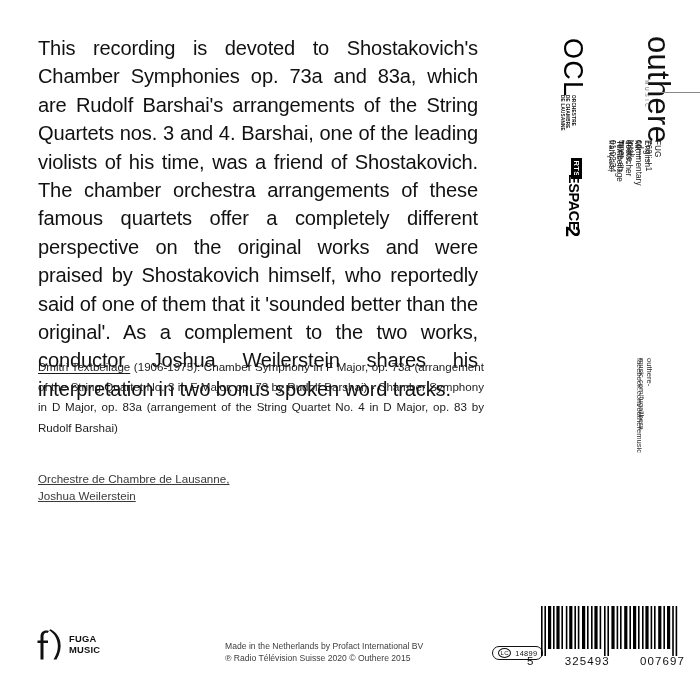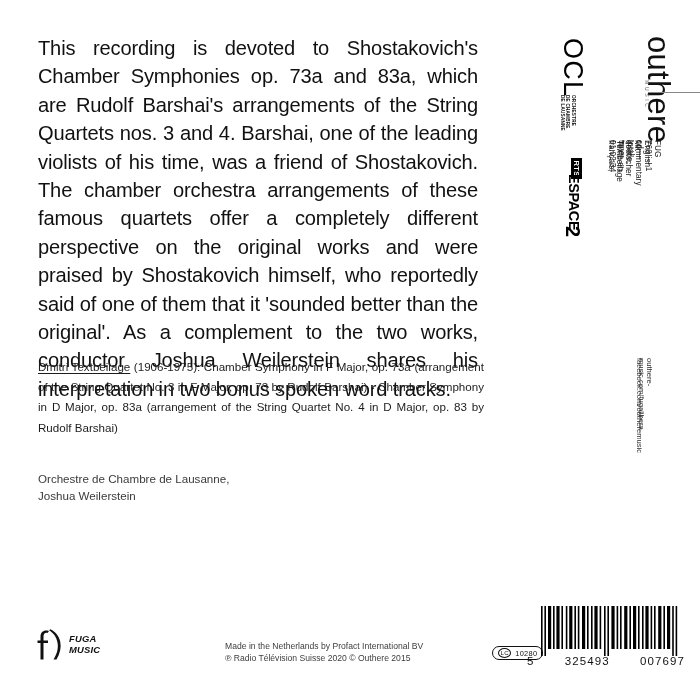--- a/index.html
+++ b/index.html
@@ -40,20 +40,21 @@
   }
   .works .composer { text-decoration: underline; text-underline-offset: 2px; }
 
   .performers {
     position: absolute;
     left: 38px; top: 470px;
     width: 360px;
     font-size: 11.6px;
     line-height: 17px;
     color: #3a3a3a;
+    text-decoration: underline;
   }
 
   
   #ocl-logo {
     position: absolute;
     left: 562px; top: 38px;
     width: 52px; height: 112px;
   }
   #ocl-logo .ocl-main {
     position: absolute;
@@ -170,21 +171,21 @@
     color: #2a2a2a;
     line-height: 8px;
   }
   #vurls .u1 { left: 19px; top: 0; }
   #vurls .u2 { left: 9px; top: 0; }
 
   
   #fuga-logo {
     position: absolute;
     left: 36px; top: 628px;
-    display: flex; align-items: center; gap: 7px; font-style: italic;
+    display: flex; align-items: center; gap: 7px;
   }
   #fuga-logo .mark { width: 26px; height: 34px; }
   #fuga-logo .fl-text {
     font-size: 9.4px; font-weight: bold;
     line-height: 10.6px; letter-spacing: 0.2px;
     color: #111;
   }
 
   #credits {
     position: absolute;
@@ -289,21 +290,21 @@
     </div>
   </div>
 
   <div id="credits">
     <div>Made in the Netherlands by Profact International BV</div>
     <div>℗ Radio Télévision Suisse 2020  © Outhere 2015</div>
   </div>
 
   <div id="lc-badge">
     <span class="lc-circle">LC</span>
-    <span>10280</span>
+    <span>14899</span>
   </div>
 
   <div id="barcode">
     <svg class="bars" viewBox="0 0 145 50" preserveAspectRatio="none">
       <g fill="#000">
         <rect x="2" y="0" width="1.6" height="50"></rect>
         <rect x="5.4" y="0" width="1.6" height="50"></rect>
         <rect x="9" y="0" width="3.2" height="43"></rect>
         <rect x="14" y="0" width="1.6" height="43"></rect>
         <rect x="17.4" y="0" width="3.2" height="43"></rect>

